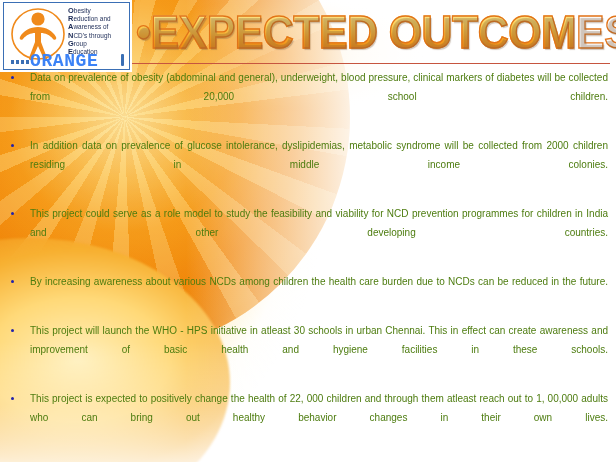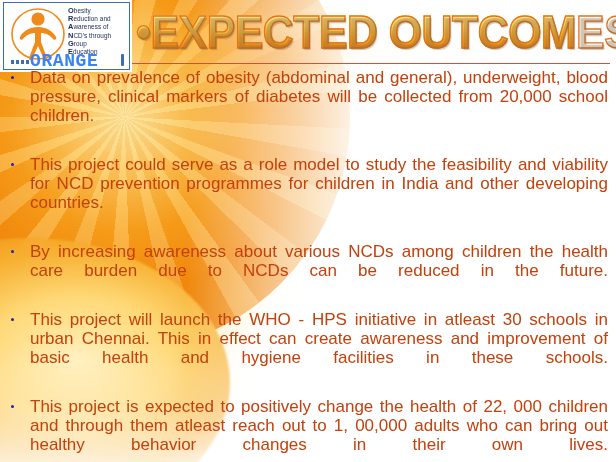--- a/index.html
+++ b/index.html
@@ -271,23 +271,23 @@
   .bullet-dot {
     position: absolute;
     left: 11px;
     top: 8px;
     width: 3px;
     height: 3px;
     background: #2222aa;
     border-radius: 50%;
   }
   .bullet-text {
-    color: #c2410c;
+    color: #4d7c0f;
     font-family: "Liberation Sans", sans-serif;
-    font-size: 17px;
+    font-size: 10px;
     line-height: 19px;
     text-align: justify;
     text-justify: inter-word;
     font-weight: normal;
   }
   .bullet-text::after {
     content: "";
     display: inline-block;
     width: 100%;
   }
@@ -337,20 +337,24 @@
   </div>
   <div id="title-rule"></div>
 
   <div id="bullets">
 
     <div class="bullet">
       <span class="bullet-dot"></span>
       <div class="bullet-text">Data on prevalence of obesity (abdominal and general), underweight, blood pressure, clinical markers of diabetes will be collected from 20,000 school children.</div>
     </div>
 
+    <div class="bullet">
+      <span class="bullet-dot"></span>
+      <div class="bullet-text">In addition data on prevalence of glucose intolerance, dyslipidemias, metabolic syndrome will be collected from 2000 children residing in middle income colonies.</div>
+    </div>
 
     <div class="bullet">
       <span class="bullet-dot"></span>
       <div class="bullet-text">This project could serve as a role model to study the feasibility and viability for NCD prevention programmes for children in India and other developing countries.</div>
     </div>
 
     <div class="bullet">
       <span class="bullet-dot"></span>
       <div class="bullet-text">By increasing awareness about various NCDs among children the health care burden due to NCDs can be reduced in the future.</div>
     </div>

